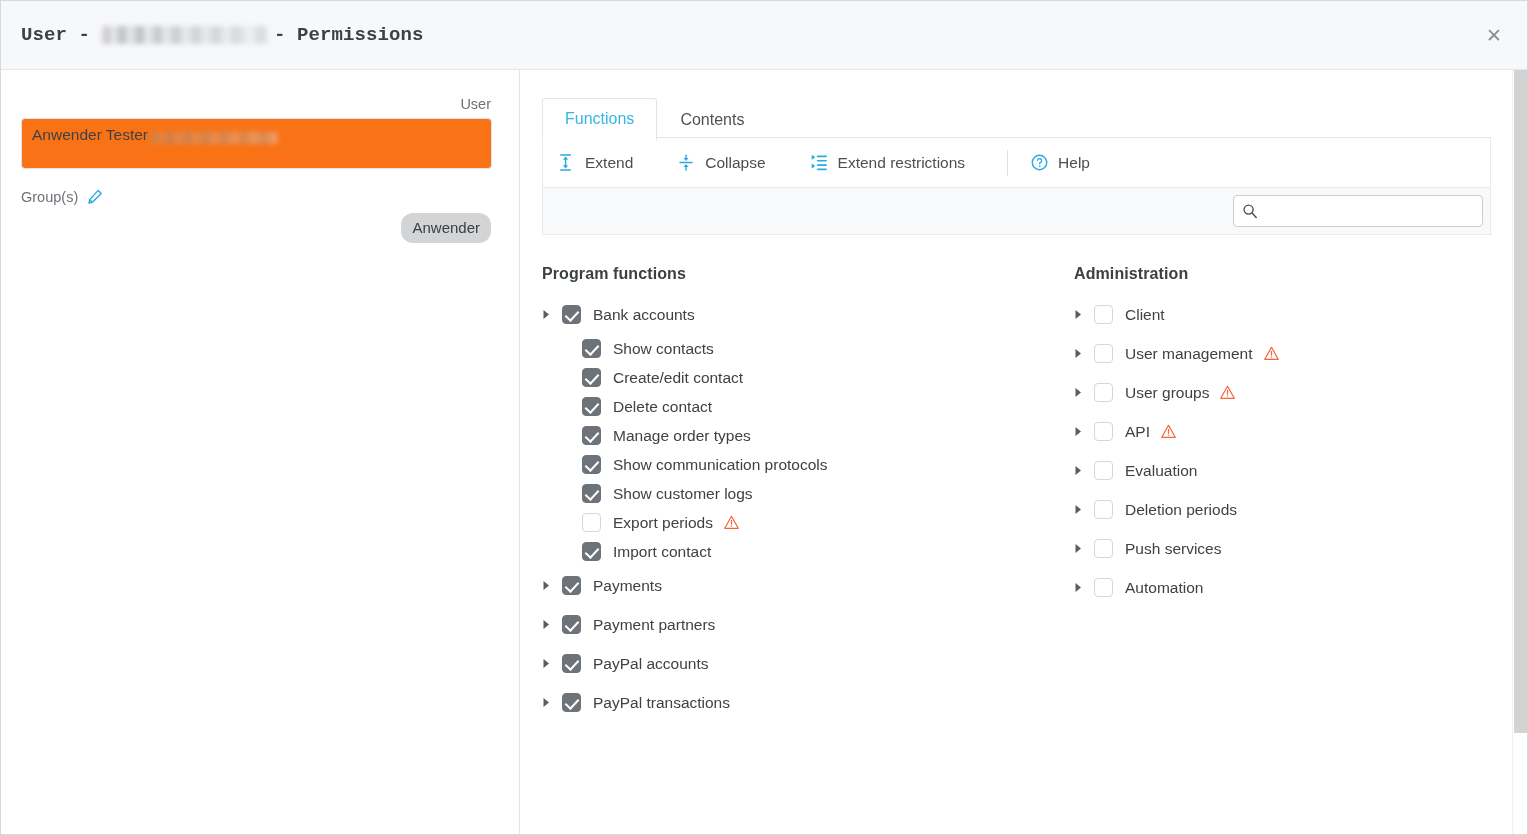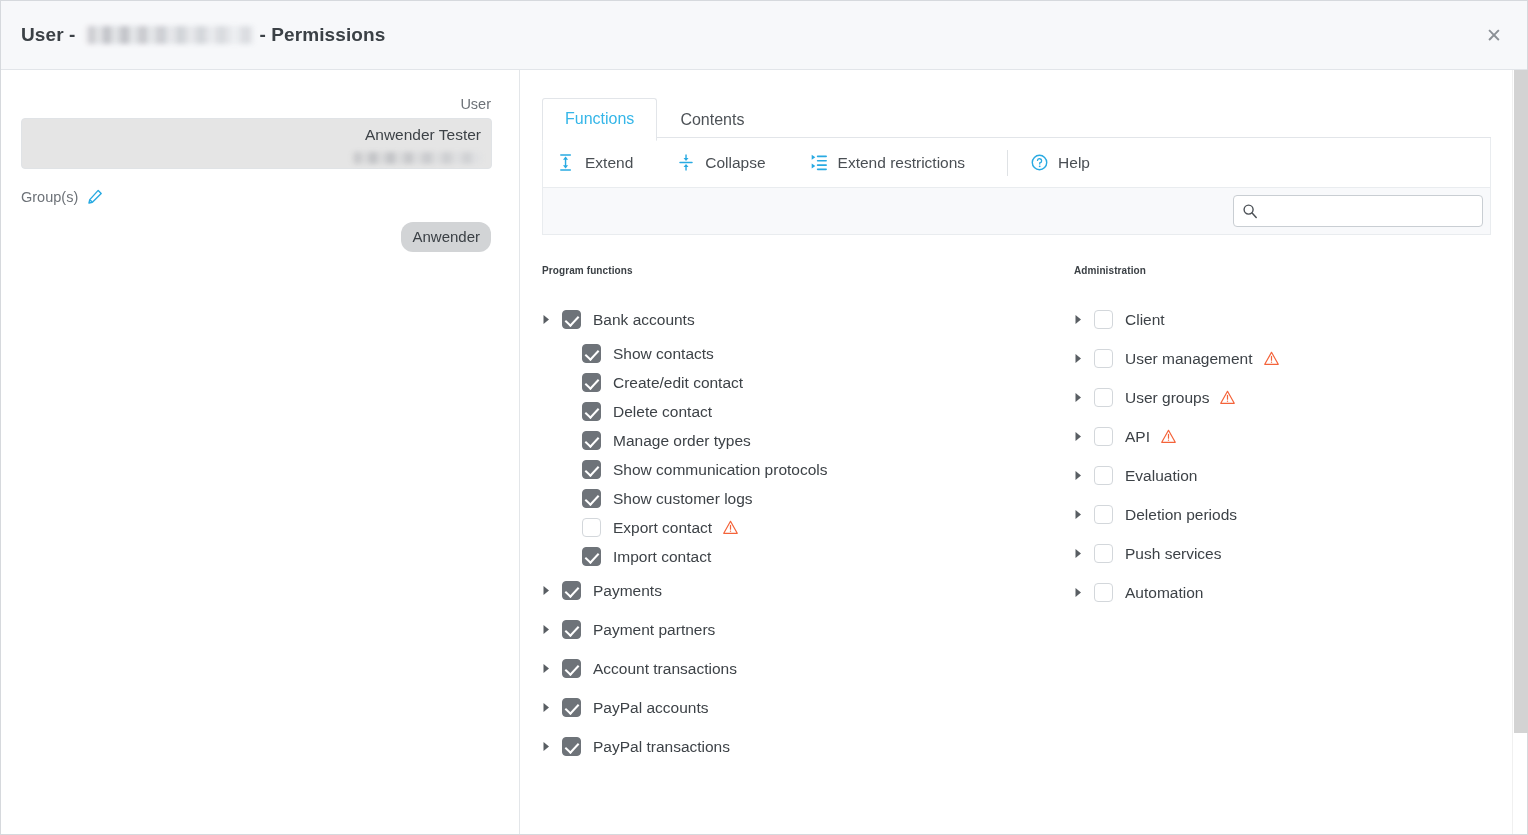--- a/index.html
+++ b/index.html
@@ -35,20 +35,21 @@
   }
   .dlg-title {
     font-size: 19px;
     color: #3b4146;
     font-weight: 600;
     letter-spacing: .1px;
     display: flex;
     align-items: center;
     gap: 0px;
     white-space: nowrap;
+    font-family: Liberation Mono, monospace;
   }
   .dlg-title .seg { padding: 0 5px 0 0; }
   .dlg-title .seg.first { padding-right: 4px; }
   .redact {
     display: inline-block;
     height: 18px;
     vertical-align: -3px;
     background:
       linear-gradient(90deg,
         rgba(180,182,186,.0) 0px, rgba(150,152,158,.55) 6px,
@@ -103,38 +104,38 @@
     font-size: 14.5px;
     color: #6d7278;
     margin-bottom: 6px;
   }
   .user-box {
     width: 471px;
     height: 51px;
     border: 1px solid #e0e3e6;
     border-radius: 4px;
     padding: 6px 10px 0 10px;
-    background: #e5e5e5;
-    display: flex;
-    flex-direction: column;
+    background: #f97316;
+    display: flex;
+    flex-direction: row;
     justify-content: flex-start;
   }
   .user-name {
     font-size: 15.5px;
     color: #3d4247;
     line-height: 20px;
   }
   .user-sub { margin-top: 2px; height: 13px; }
 
   .group-row {
     display: flex;
     align-items: center;
     gap: 9px;
     margin-top: 20px;
-    margin-bottom: 17px;
+    margin-bottom: 8px;
   }
   .group-label { font-size: 14.5px; color: #6d7278; }
   .pencil-icon { width: 16px; height: 16px; display:block; cursor: pointer; }
   .group-chip {
     display: inline-block;
     background: #d2d4d6;
     color: #3b4045;
     font-size: 15px;
     border-radius: 12px;
     padding: 6px 11px 7px 11px;
@@ -253,24 +254,24 @@
 
   
   .tree-wrap {
     display: flex;
     padding-top: 30px;
     gap: 0;
   }
   .tree-col { flex: 0 0 532px; }
   .tree-col.right { flex: 0 0 420px; }
   .col-title {
-    font-size: 10px;
+    font-size: 16px;
     font-weight: 700;
     color: #3b4045;
-    margin: 0 0 24px 0;
+    margin: 0 0 12px 0;
     letter-spacing: .1px;
   }
 
   .node {
     display: flex;
     align-items: center;
     height: 39px;
     gap: 0;
   }
   .node.child { padding-left: 40px; height: 29px; }
@@ -496,21 +497,21 @@
                 <div class="node child">
                   <span class="cbx checked"></span>
                   <span class="node-label">Show communication protocols</span>
                 </div>
                 <div class="node child">
                   <span class="cbx checked"></span>
                   <span class="node-label">Show customer logs</span>
                 </div>
                 <div class="node child">
                   <span class="cbx unchecked"></span>
-                  <span class="node-label">Export contact</span>
+                  <span class="node-label">Export periods</span>
                   <span style="display: flex; align-items: center;">
                     <svg class="warn-ico" viewBox="0 0 16 16" xmlns="http://www.w3.org/2000/svg">
                       <path d="M8 1.4 L15.2 14.2 H0.8 Z" stroke="#f4633a" stroke-width="1.3" fill="none" stroke-linejoin="round"></path>
                       <path d="M8 5.8 V9.8" stroke="#f4633a" stroke-width="1.3" stroke-linecap="round"></path>
                       <circle cx="8" cy="11.9" r="0.75" fill="#f4633a"></circle>
                     </svg>
                   </span>
                 </div>
                 <div class="node child">
                   <span class="cbx checked"></span>
@@ -526,29 +527,20 @@
                   <span class="node-label">Payments</span>
                 </div>
                 <div class="node">
                   <span class="twisty">
                     <svg width="9" height="11" viewBox="0 0 9 11" xmlns="http://www.w3.org/2000/svg">
                       <path d="M1.5 1 L7 5.5 L1.5 10 Z" fill="#595e63"></path>
                     </svg>
                   </span>
                   <span class="cbx checked"></span>
                   <span class="node-label">Payment partners</span>
-                </div>
-                <div class="node">
-                  <span class="twisty">
-                    <svg width="9" height="11" viewBox="0 0 9 11" xmlns="http://www.w3.org/2000/svg">
-                      <path d="M1.5 1 L7 5.5 L1.5 10 Z" fill="#595e63"></path>
-                    </svg>
-                  </span>
-                  <span class="cbx checked"></span>
-                  <span class="node-label">Account transactions</span>
                 </div>
                 <div class="node">
                   <span class="twisty">
                     <svg width="9" height="11" viewBox="0 0 9 11" xmlns="http://www.w3.org/2000/svg">
                       <path d="M1.5 1 L7 5.5 L1.5 10 Z" fill="#595e63"></path>
                     </svg>
                   </span>
                   <span class="cbx checked"></span>
                   <span class="node-label">PayPal accounts</span>
                 </div>

